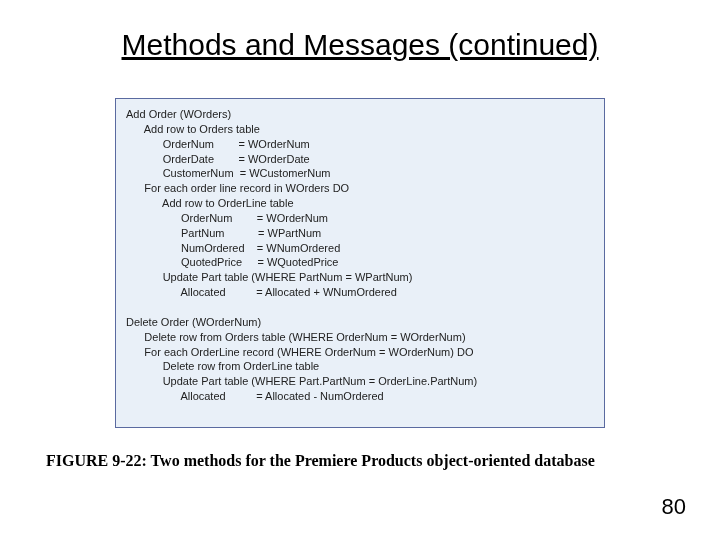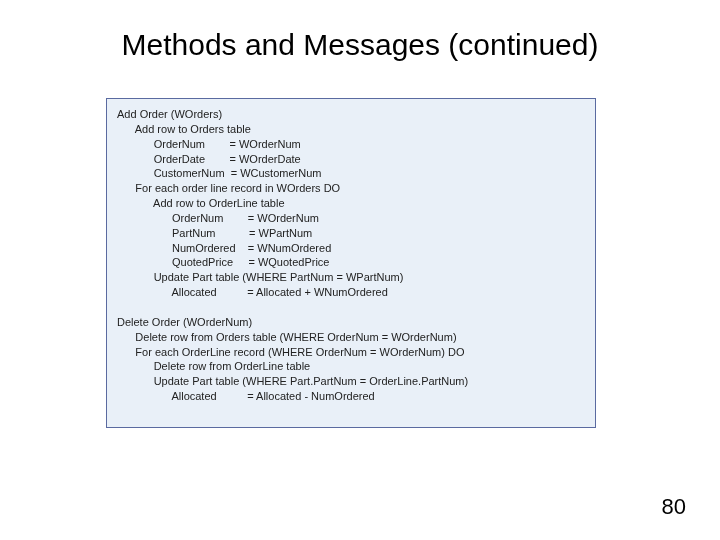--- a/index.html
+++ b/index.html
@@ -20,25 +20,26 @@
   }
   .title {
     position: absolute;
     top: 28px;
     left: 0;
     right: 0;
     text-align: center;
     font-family: Arial, Helvetica, sans-serif;
     font-size: 30px;
     color: #000;
+    text-decoration: underline;
   }
   .code-box {
     position: absolute;
     top: 98px;
-    left: 106px;
+    left: 115px;
     width: 490px;
     height: 330px;
     background: #e9f0f8;
     border: 1px solid #5a6aa0;
     box-sizing: border-box;
     padding: 8px 10px 8px 10px;
     font-family: Arial, Helvetica, sans-serif;
     font-size: 11px;
     line-height: 1.35;
     color: #222;
@@ -85,16 +86,17 @@
             Update Part table (WHERE PartNum = WPartNum)
                   Allocated          = Allocated + WNumOrdered
 
 Delete Order (WOrderNum)
       Delete row from Orders table (WHERE OrderNum = WOrderNum)
       For each OrderLine record (WHERE OrderNum = WOrderNum) DO
             Delete row from OrderLine table
             Update Part table (WHERE Part.PartNum = OrderLine.PartNum)
                   Allocated          = Allocated - NumOrdered</div>
 
+  <div class="caption">FIGURE 9-22: Two methods for the Premiere Products object-oriented database</div>
 
   <div class="page-num">80</div>
 
 </div>
 
 </body></html>

